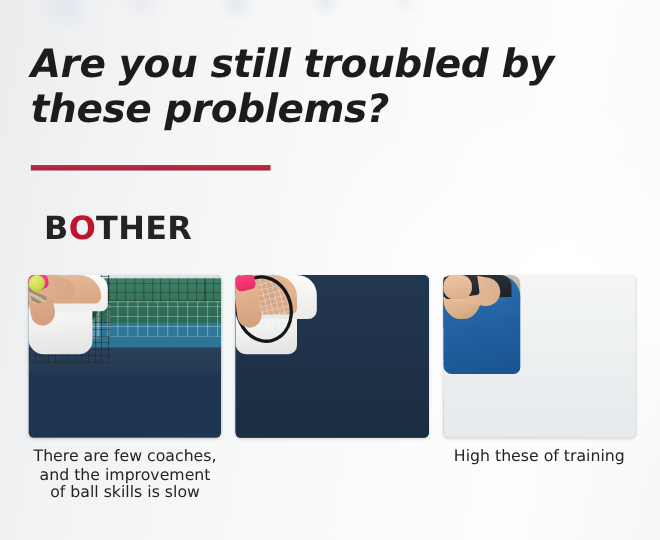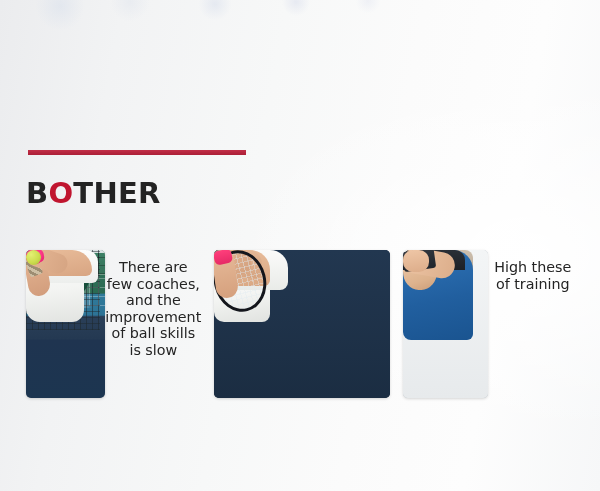--- a/index.html
+++ b/index.html
@@ -62,21 +62,21 @@
     top: 150px;
     width: 218px;
     height: 5px;
     background: linear-gradient(180deg, #c23049 0%, #b5253d 55%, #ab2038 100%);
   }
 
   .kicker {
     position: absolute;
     left: 26px;
     top: 177px;
-    margin: 0;
+    margin: 14px;
     font-family: "DejaVu Sans", "Liberation Sans", sans-serif;
     font-size: 29px;
     line-height: 32px;
     font-weight: 700;
     letter-spacing: 0.3px;
     color: #232323;
   }
   .kicker .hl { color: #c0152f; }
 
   
@@ -84,22 +84,22 @@
     position: absolute;
     left: 26px;
     top: 250px;
     width: 552px;
     display: flex;
     gap: 13px;
   }
   .card {
     width: 175.3px;
     display: flex;
-    flex-direction: row;
-    align-items: flex-start;
+    flex-direction: column;
+    align-items: center;
   }
   .photo {
     position: relative;
     width: 175.3px;
     height: 148px;
     border-radius: 5px;
     overflow: hidden;
     box-shadow: 0 1px 3px rgba(0,0,0,0.16);
     background: #9aa4ae;
   }
@@ -458,20 +458,22 @@
     border-radius: 10px 8px 0 0;
   }
 </style>
 </head>
 <body>
 
 <div class="poster">
 
   <div class="paper-noise"></div>
 
+  <h1 class="headline">Are you still troubled by
+these problems?</h1>
 
   <div class="divider"></div>
 
   <div class="kicker"><span>B</span><span class="hl">O</span><span>THER</span></div>
 
   <div class="cards">
 
     <div class="card">
       <div class="photo">
         <div class="layer p1-bg"></div>

